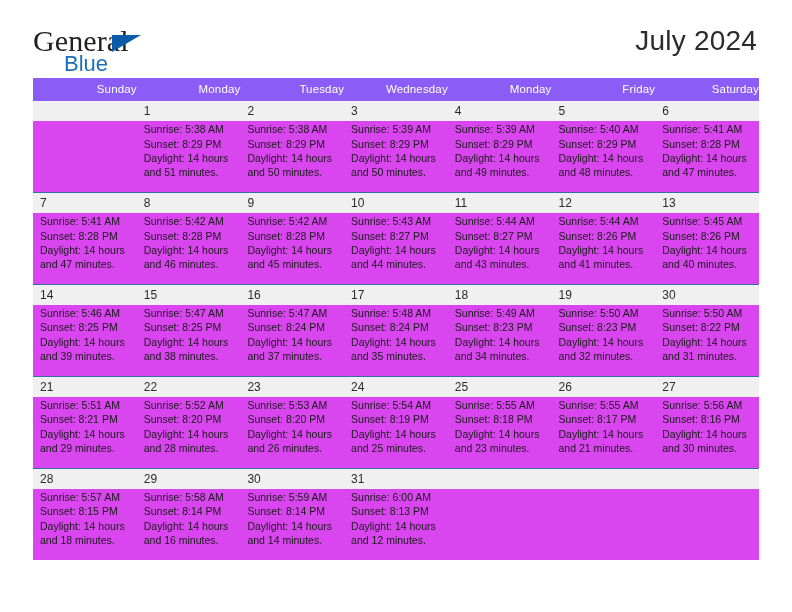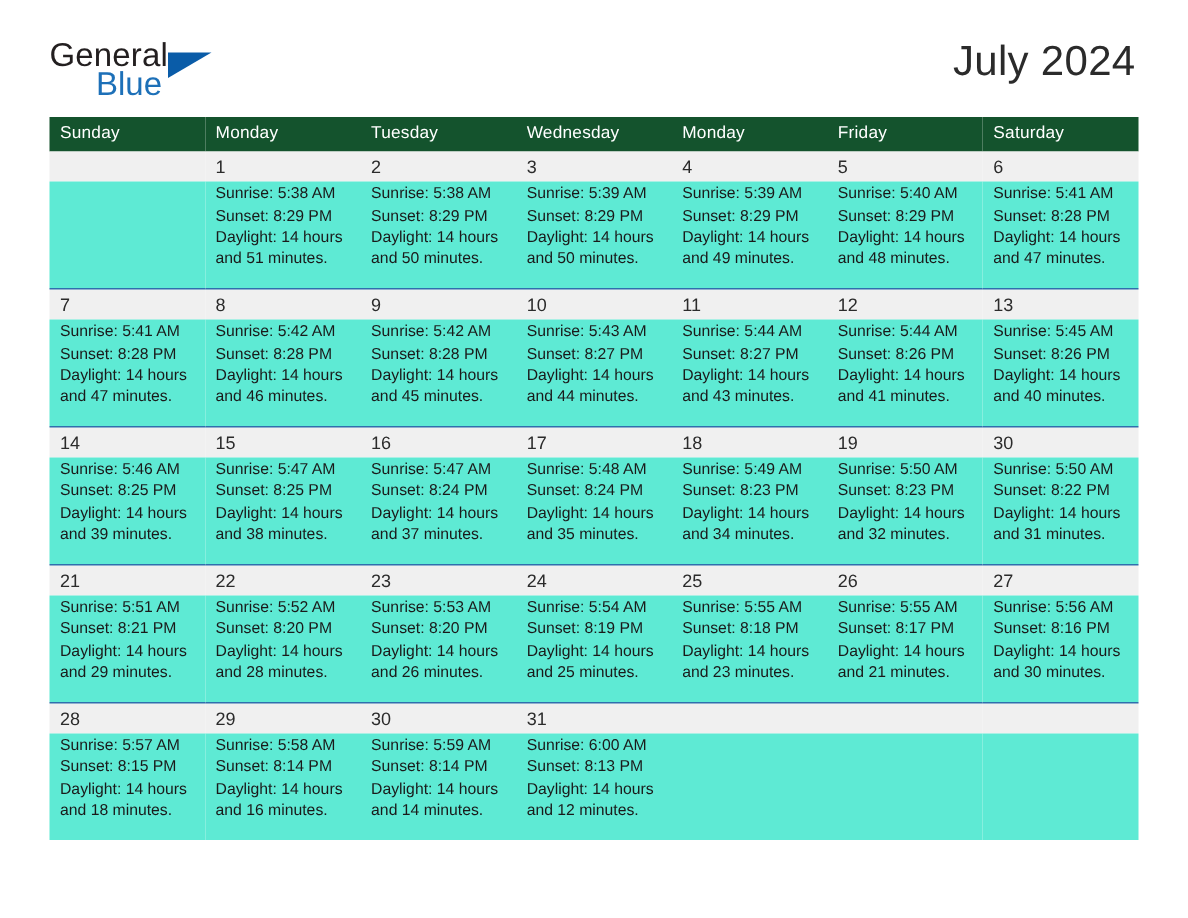--- a/index.html
+++ b/index.html
@@ -29,25 +29,25 @@
     height: 78px;
   }
 
   .logo {
     position: relative;
     width: 120px;
     height: 50px;
     line-height: 1;
   }
   .logo-general {
-    font-size: 22px;
+    font-size: 30px;
     color: #231f20;
     letter-spacing: 0.1px;
     display: block;
-    font-family: Liberation Sans, sans-serif;
+    font-family: Liberation Serif, serif;
   }
   .logo-blue {
     font-size: 22px;
     color: #1d70b8;
     display: block;
     margin-left: 31px;
     margin-top: -3px;
     font-family: "Liberation Sans", sans-serif;
   }
   .logo-triangle {
@@ -80,25 +80,25 @@
 
   
   .calendar {
     margin: 0 33px;
     width: 726px;
     border-collapse: collapse;
     table-layout: fixed;
   }
 
   .calendar thead th {
-    background: #14532d;
+    background: #8b5cf6;
     color: #ffffff;
     font-size: 11.5px;
     font-weight: normal;
-    text-align: left;
+    text-align: right;
     padding: 5px 0 6px 7px;
     letter-spacing: 0.15px;
     height: 22px;
     vertical-align: middle;
   }
 
   .week-row .daynum-cell {
     background: #f0f0f0;
     font-size: 12px;
     color: #2b2b2b;
@@ -106,21 +106,21 @@
     height: 18px;
     vertical-align: top;
     border-top: 1.5px solid #2f6fad;
     line-height: 1.2;
   }
   .week-row.first .daynum-cell {
     border-top: none;
   }
 
   .week-row .detail-cell {
-    background: #5eead4;
+    background: #d946ef;
     font-size: 10.5px;
     color: #1a1a1a;
     padding: 1px 6px 10px 7px;
     vertical-align: top;
     line-height: 14.3px;
     height: 71px;
   }
   .detail-cell .line { white-space: nowrap; }
   .detail-cell .empty { visibility: hidden; }
 </style>

